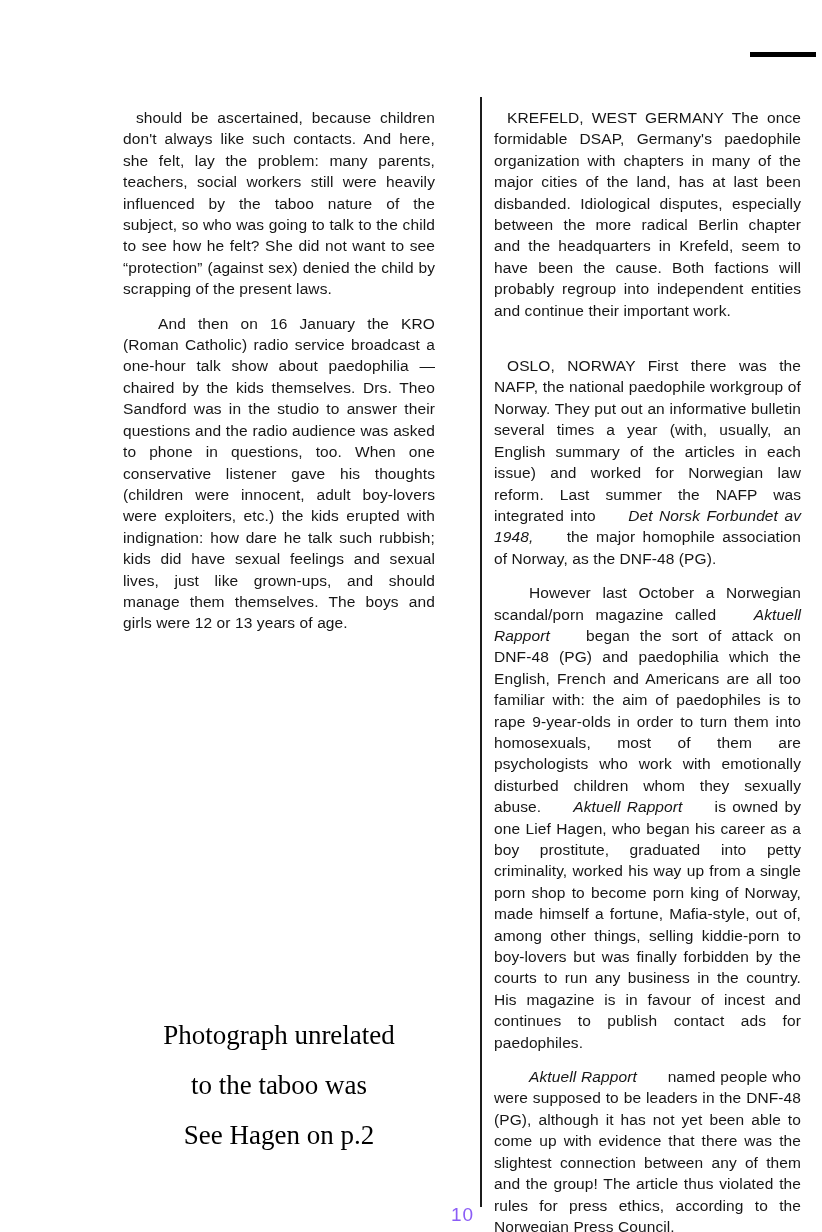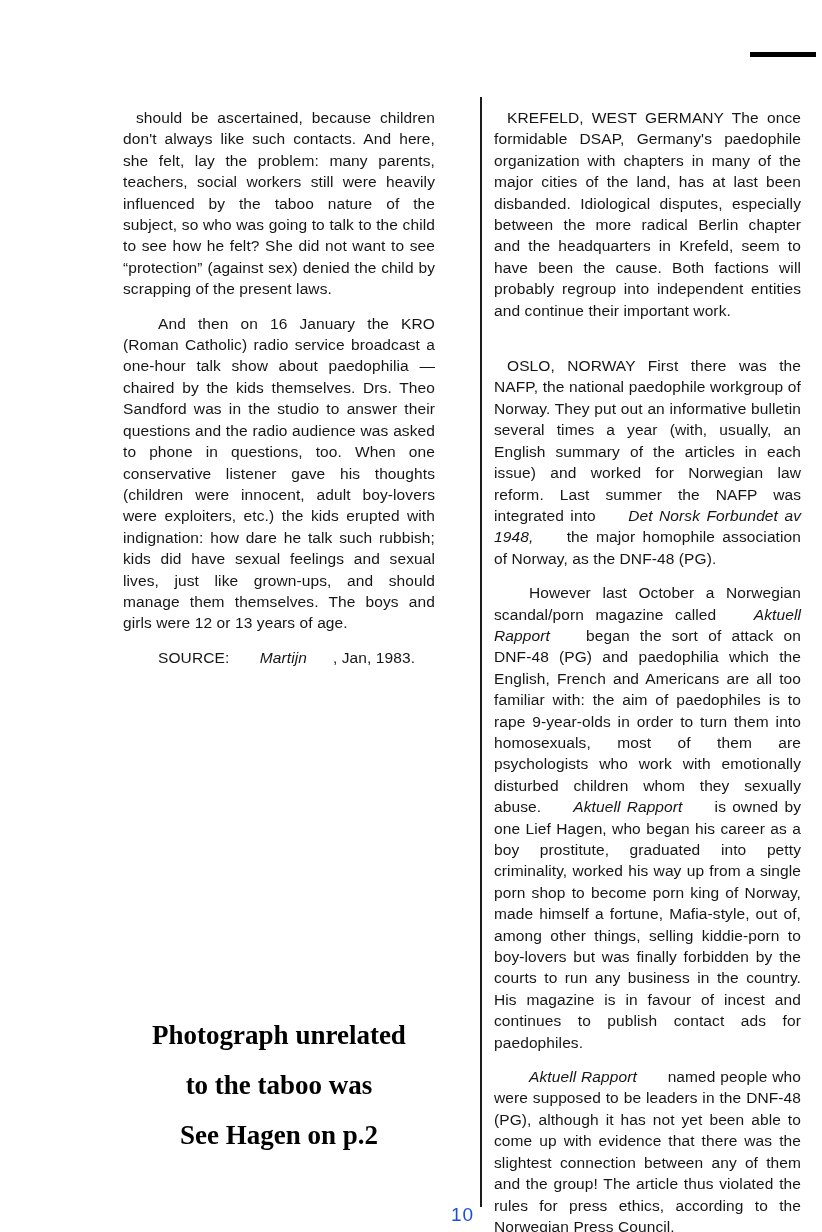--- a/index.html
+++ b/index.html
@@ -37,43 +37,42 @@
 
   .para { text-align: justify; }
   .para.indent { text-indent: 22px; }
   .para.gap-before { margin-top: 34px; }
   .italic { font-style: italic; }
 
   .notice {
     position: absolute; left: 58px; top: 952px; width: 338px;
     text-align: center;
     font-family: "Liberation Serif", serif;
-    font-weight: bold;
+    font-weight: normal;
     font-size: 27px; line-height: 37px;
     color: #000;
   }
 
   .page-number {
     position: absolute; left: 399px; top: 1152px;
-    font-size: 19px; letter-spacing: 1px; color: #1d4ed8;
+    font-size: 19px; letter-spacing: 1px; color: #8b5cf6;
   }
 </style>
 </head>
 <body>
 
 <div class="page">
 
   <div class="top-bar"></div>
   <div class="corner-mark"></div>
   <div class="divider"></div>
 
   <div class="column col-left">
       <p class="para"><span>should be ascertained, because children don't always like such contacts. And here, she felt, lay the problem: many parents, teachers, social workers still were heavily influenced by the taboo nature of the subject, so who was going to talk to the child to see how he felt? She did not want to see “protection” (against sex) denied the child by scrapping of the present laws.</span></p>
       <p class="para indent"><span>And then on 16 January the KRO (Roman Catholic) radio service broadcast a one-hour talk show about paedophilia — chaired by the kids themselves. Drs. Theo Sandford was in the studio to answer their questions and the radio audience was asked to phone in questions, too. When one conservative listener gave his thoughts (children were innocent, adult boy-lovers were exploiters, etc.) the kids erupted with indignation: how dare he talk such rubbish; kids did have sexual feelings and sexual lives, just like grown-ups, and should manage them themselves. The boys and girls were 12 or 13 years of age.</span></p>
-      <p class="para indent"><span>SOURCE: </span><span class="italic">Martijn</span><span>, Jan, 1983.</span></p>
     </div>
 
   <div class="notice">
       <div class="notice-line">Photograph unrelated</div>
       <div class="notice-line">to the taboo was</div>
       <div class="notice-line">See Hagen on p.2</div>
     </div>
 
   <div class="column col-right">
       <p class="para"><span>KREFELD, WEST GERMANY The once formidable DSAP, Germany's paedophile organization with chapters in many of the major cities of the land, has at last been disbanded. Idiological disputes, especially between the more radical Berlin chapter and the headquarters in Krefeld, seem to have been the cause. Both factions will probably regroup into independent entities and continue their important work.</span></p>

